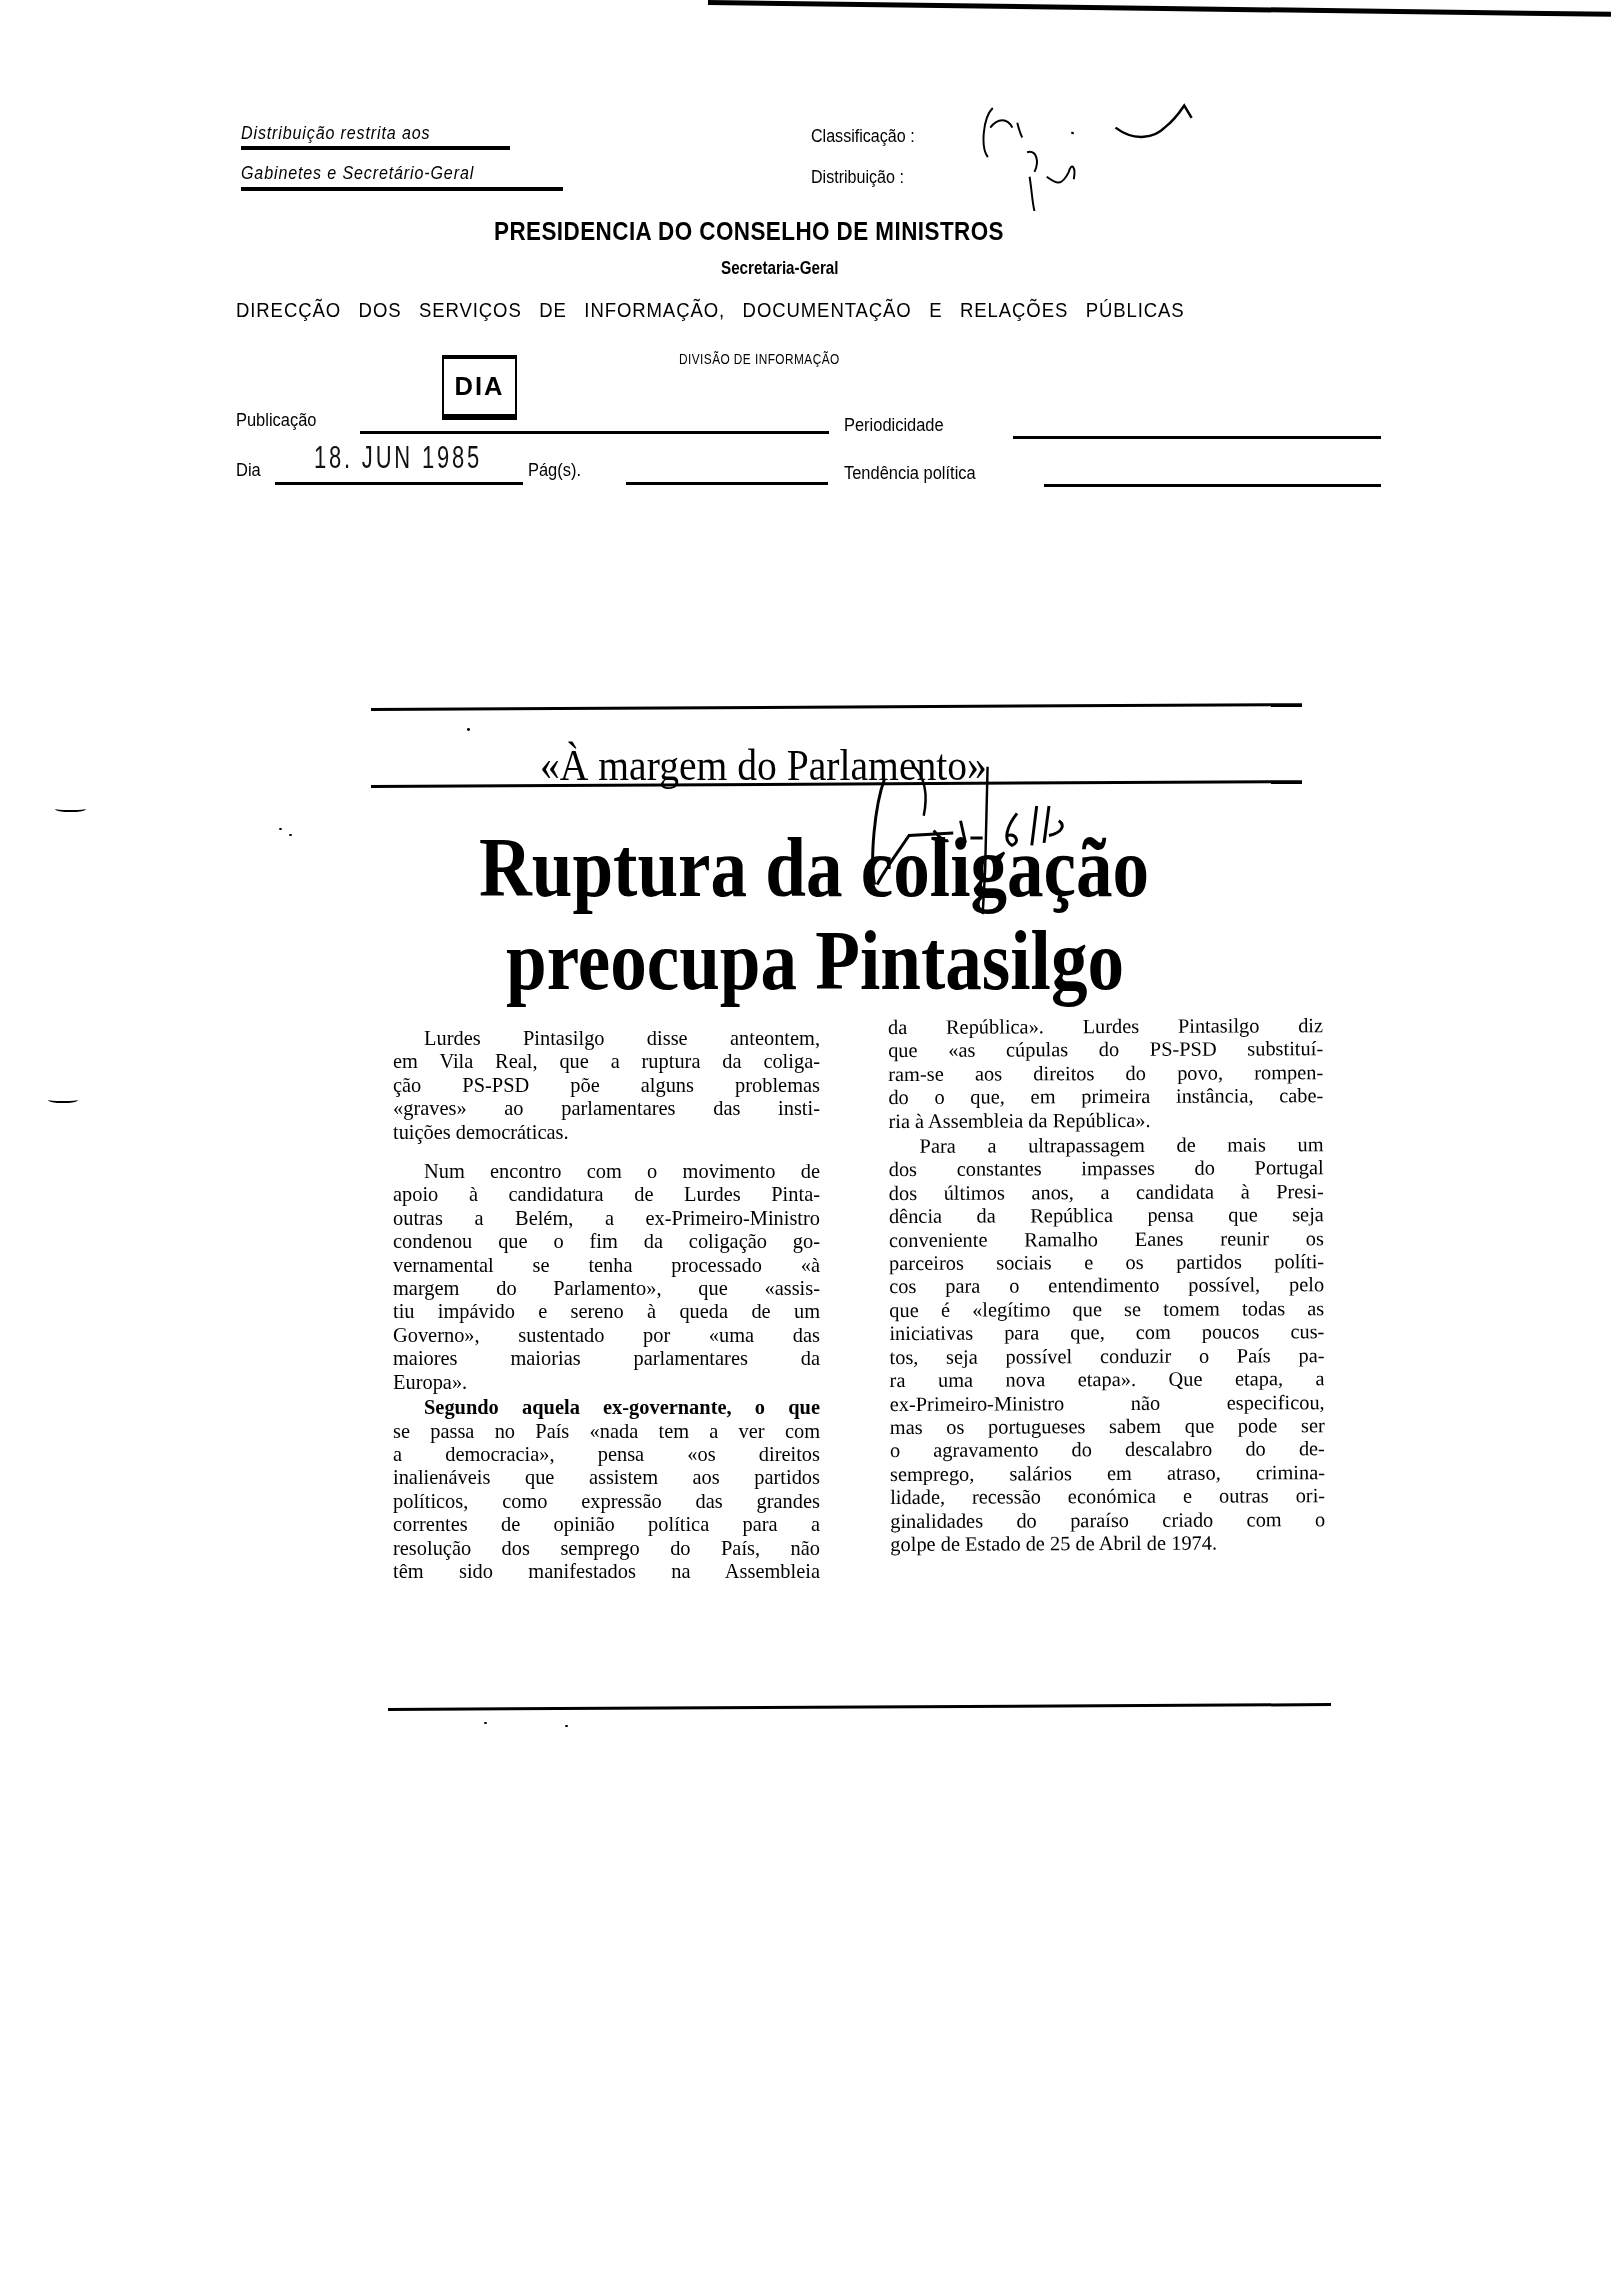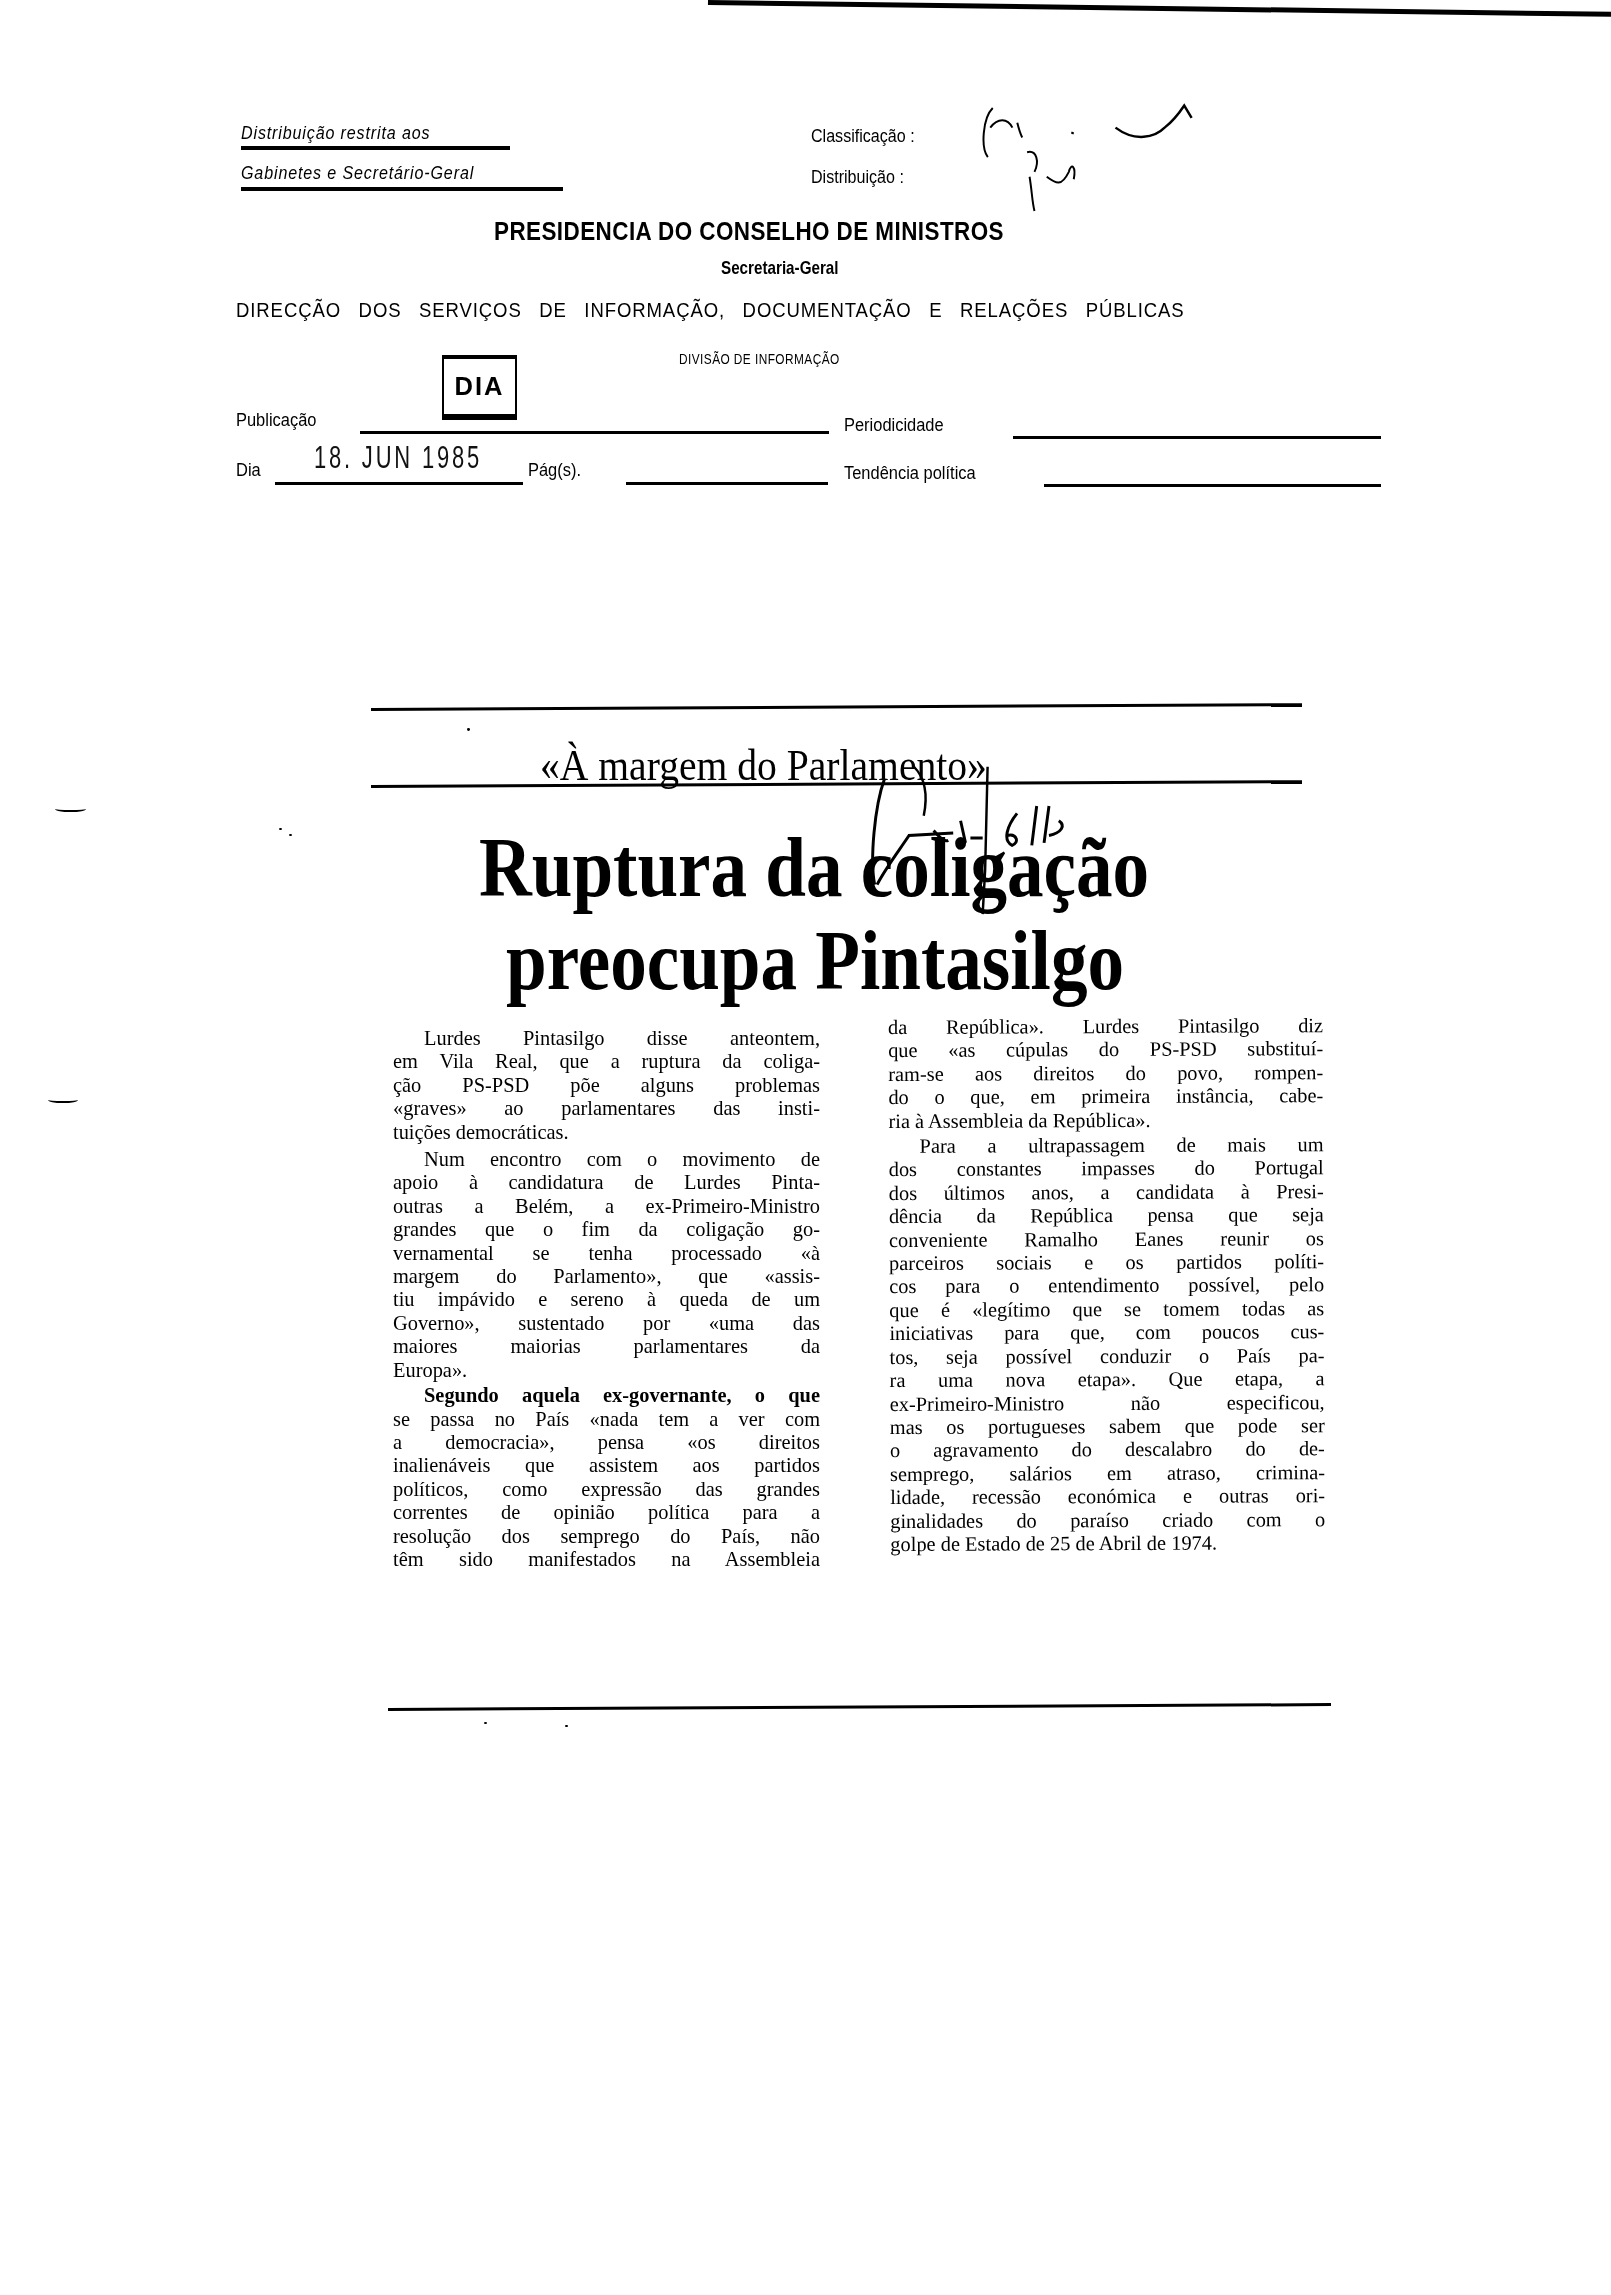--- a/index.html
+++ b/index.html
@@ -104,24 +104,24 @@
   <path d="M270 60 L 265 270 L 260 360" stroke="#000" stroke-width="5" fill="none"></path>
   <path d="M120 60 C 140 80, 150 110, 140 160" stroke="#000" stroke-width="5" fill="none"></path>
 </svg>
 
 <div class="col" style="left:393px;top:1027px;width:427px;">
   <span class="line" style="padding-left:31px;">Lurdes Pintasilgo disse anteontem,</span>
   <span class="line">em Vila Real, que a ruptura da coliga-</span>
   <span class="line">ção PS-PSD põe alguns problemas</span>
   <span class="line">«graves» ao parlamentares das insti-</span>
   <span class="line last">tuições democráticas.</span>
-  <span class="line" style="padding-left:31px;margin-top:4px;">Num encontro com o movimento de</span>
+  <span class="line" style="padding-left:31px;margin-top:16px;">Num encontro com o movimento de</span>
   <span class="line">apoio à candidatura de Lurdes Pinta-</span>
   <span class="line">outras a Belém, a ex-Primeiro-Ministro</span>
-  <span class="line">grandes que o fim da coligação go-</span>
+  <span class="line">condenou que o fim da coligação go-</span>
   <span class="line">vernamental se tenha processado «à</span>
   <span class="line">margem do Parlamento», que «assis-</span>
   <span class="line">tiu impávido e sereno à queda de um</span>
   <span class="line">Governo», sustentado por «uma das</span>
   <span class="line">maiores maiorias parlamentares da</span>
   <span class="line last">Europa».</span>
   <span class="line" style="padding-left:31px;margin-top:2px;font-weight:bold;">Segundo aquela ex-governante, o que</span>
   <span class="line">se passa no País «nada tem a ver com</span>
   <span class="line">a democracia», pensa «os direitos</span>
   <span class="line">inalienáveis que assistem aos partidos</span>

